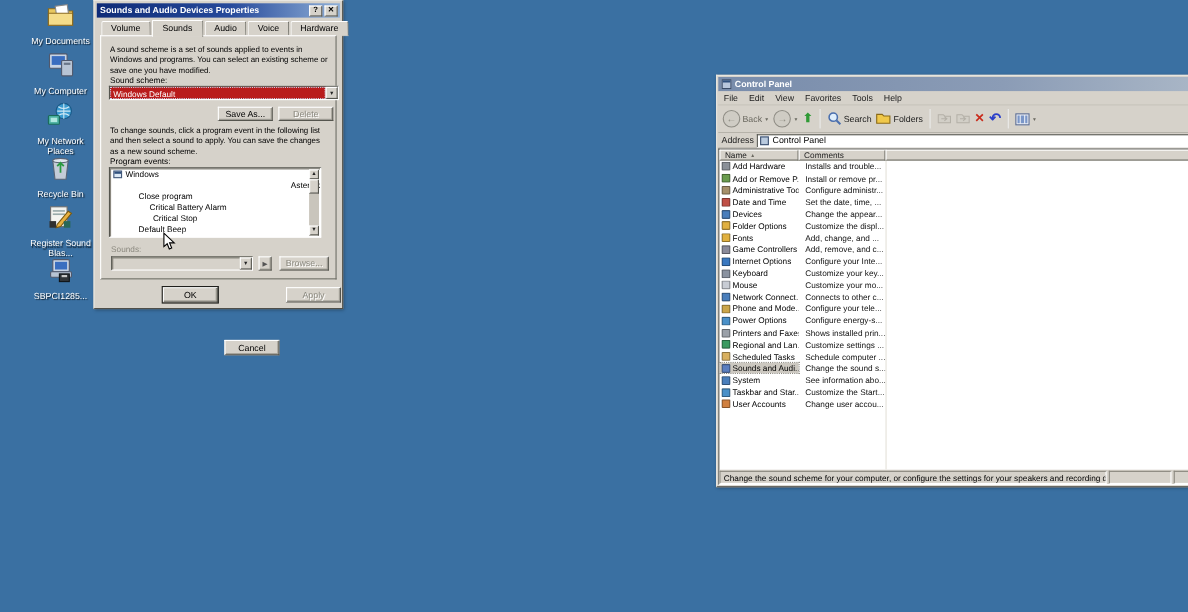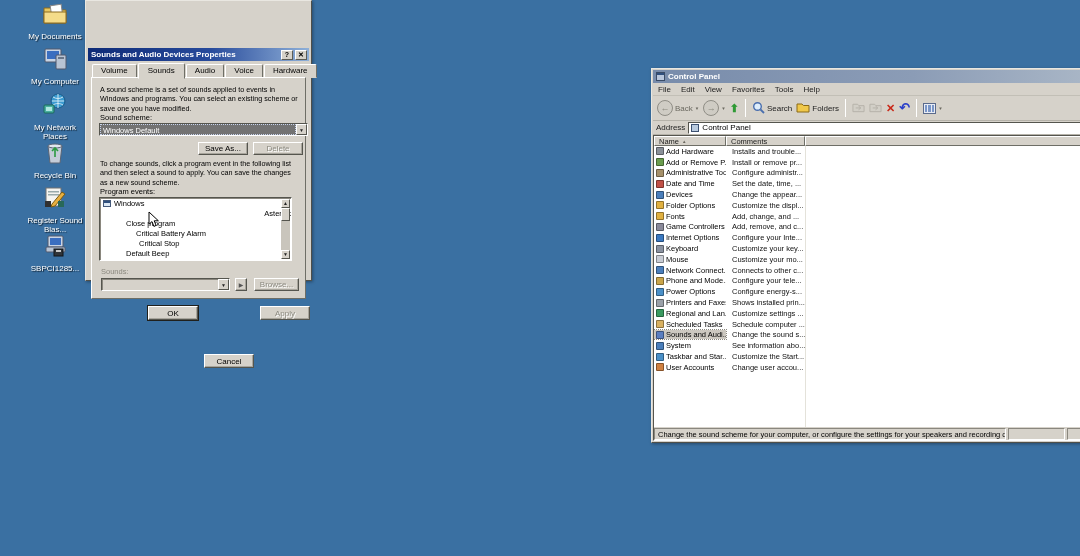--- a/index.html
+++ b/index.html
@@ -10,21 +10,21 @@
   
   .dt-icon { position:absolute; left:22px; width:66px; display:flex; flex-direction:column; align-items:center; cursor:default; }
   .dt-icon svg { width:26px; height:24px; }
   .dt-label { margin-top:2px; font-size:8px; color:#ffffff; text-align:center; line-height:1.15;
               text-shadow:1px 1px 1px rgba(0,0,0,.75); max-width:64px; }
 
   
   .win { position:absolute; background:#d6d2ca; border:1px solid; border-color:#e9e7e1 #4f4f49 #4f4f49 #e9e7e1;
          box-shadow:1px 1px 3px rgba(0,0,0,.35); padding:2px; }
   .tbar { height:13px; display:flex; align-items:center; padding:0 2px 0 3px; }
-  .tbar.active { background:linear-gradient(90deg,#0e2b77 0%, #274a9b 55%, #8fb0d8 100%);margin-top:45px; }
+  .tbar.active { background:linear-gradient(90deg,#0e2b77 0%, #274a9b 55%, #8fb0d8 100%); }
   .tbar.inactive { background:linear-gradient(90deg,#788cab 0%, #8b9cb6 60%, #a9b6c6 100%); }
   .tbar-title { color:#fff; font-size:8px; font-weight:bold; white-space:nowrap; flex:1; }
   .tbar-btn { width:12px; height:10px; margin-left:2px; background:#d6d2ca; border:1px solid;
               border-color:#fff #5c5c55 #5c5c55 #fff; font-size:7px; line-height:8px; text-align:center;
               font-weight:bold; color:#000; }
   .tbar-ico { width:9px; height:9px; margin-right:3px; background:#b8c6dc; border:1px solid #3a4b66; position:relative; }
   .tbar-ico::before { content:""; position:absolute; left:0; top:0; right:0; height:2px; background:#30507e; }
   .btn { background:#d6d2ca; border:1px solid; border-color:#ffffff #55554e #55554e #ffffff;
          box-shadow:inset -1px -1px 0 #a8a59c; font-size:8px; text-align:center; color:#000;
          display:flex; align-items:center; justify-content:center; font-family:inherit; }
@@ -38,21 +38,21 @@
   .tab { position:relative; font-size:8px; padding:1px 8px 2px; background:#d6d2ca; border:1px solid;
          border-color:#fff #6e6e66 #d6d2ca #fff; border-radius:2px 2px 0 0; margin-right:1px; color:#000; }
   .tab.active { padding:2px 9px 3px; z-index:2; margin-bottom:-1px; font-weight:normal; }
   .page { position:absolute; left:3px; top:16px; right:3px; height:222px; background:#d6d2ca;
           border:1px solid; border-color:#fff #6e6e66 #6e6e66 #fff; }
   .dtext { position:absolute; font-size:7.2px; line-height:1.3; color:#000; }
   .dlabel { position:absolute; font-size:7.5px; color:#000; }
   .dlabel.disabled { color:#8b897f; }
   .combo { position:absolute; height:13px; background:#fff; border:1px solid; border-color:#55554e #fff #fff #55554e;
            box-shadow:inset 1px 1px 0 #8a877e; display:flex; }
-  .combo-val { flex:1; background:#737373; color:#fff; font-size:7.5px; line-height:11px; padding:0 2px;
+  .combo-val { flex:1; background:#b91c1c; color:#fff; font-size:7.5px; line-height:11px; padding:0 2px;
                border:1px dotted #c8d4ec; white-space:nowrap; overflow:hidden; }
   .combo-val.empty { background:transparent; border:none; }
   .combo-btn { width:11px; background:#d6d2ca; border:1px solid; border-color:#fff #55554e #55554e #fff;
                font-size:5px; line-height:10px; text-align:center; color:#222; }
   .listbox { position:absolute; background:#fff; border:1px solid; border-color:#55554e #fff #fff #55554e;
              box-shadow:inset 1px 1px 0 #8a877e; overflow:hidden; }
   .pe-row { display:flex; align-items:center; height:10px; font-size:7.5px; color:#000; padding-left:3px; white-space:nowrap; }
   .pe-ico { width:8px; height:7px; margin-right:3px; background:#dce8f4; border:1px solid #44597a; position:relative; flex:0 0 auto; }
   .pe-ico::before { content:""; position:absolute; left:0; top:0; right:0; height:2px; background:#30507e; }
   .sbar { position:absolute; top:1px; bottom:1px; right:1px; width:9px; background:#c9c5bc; }

